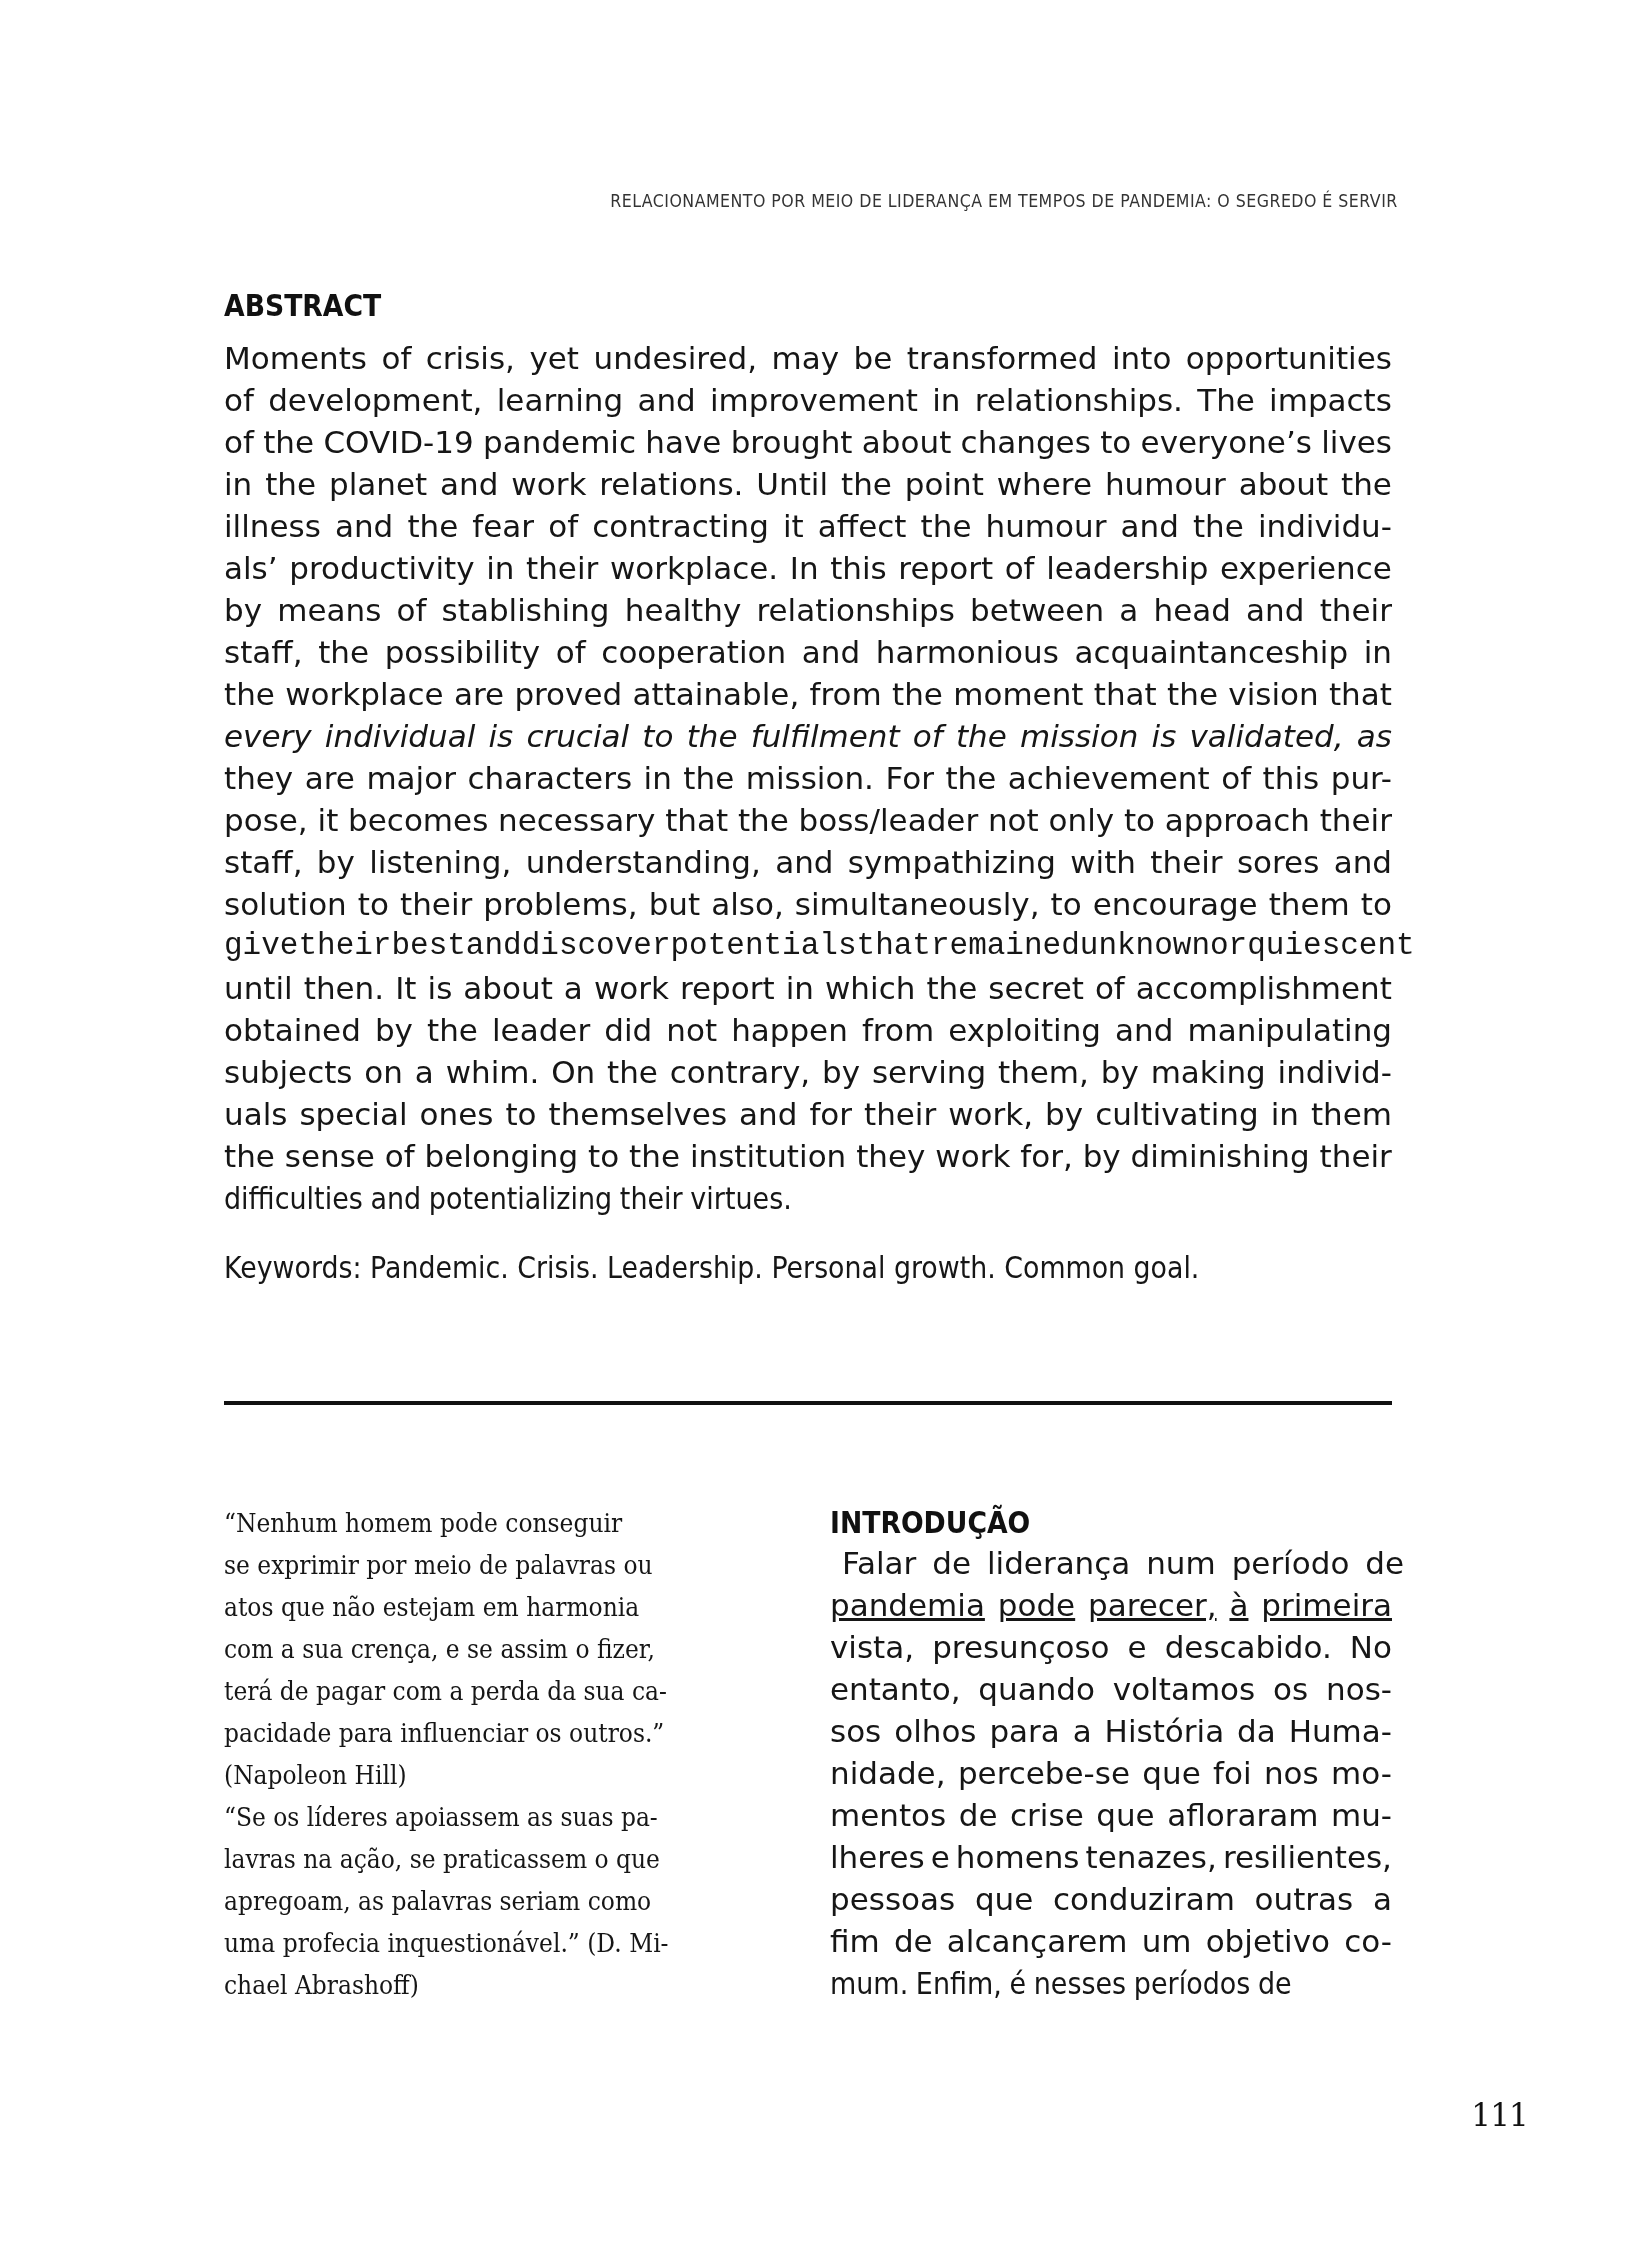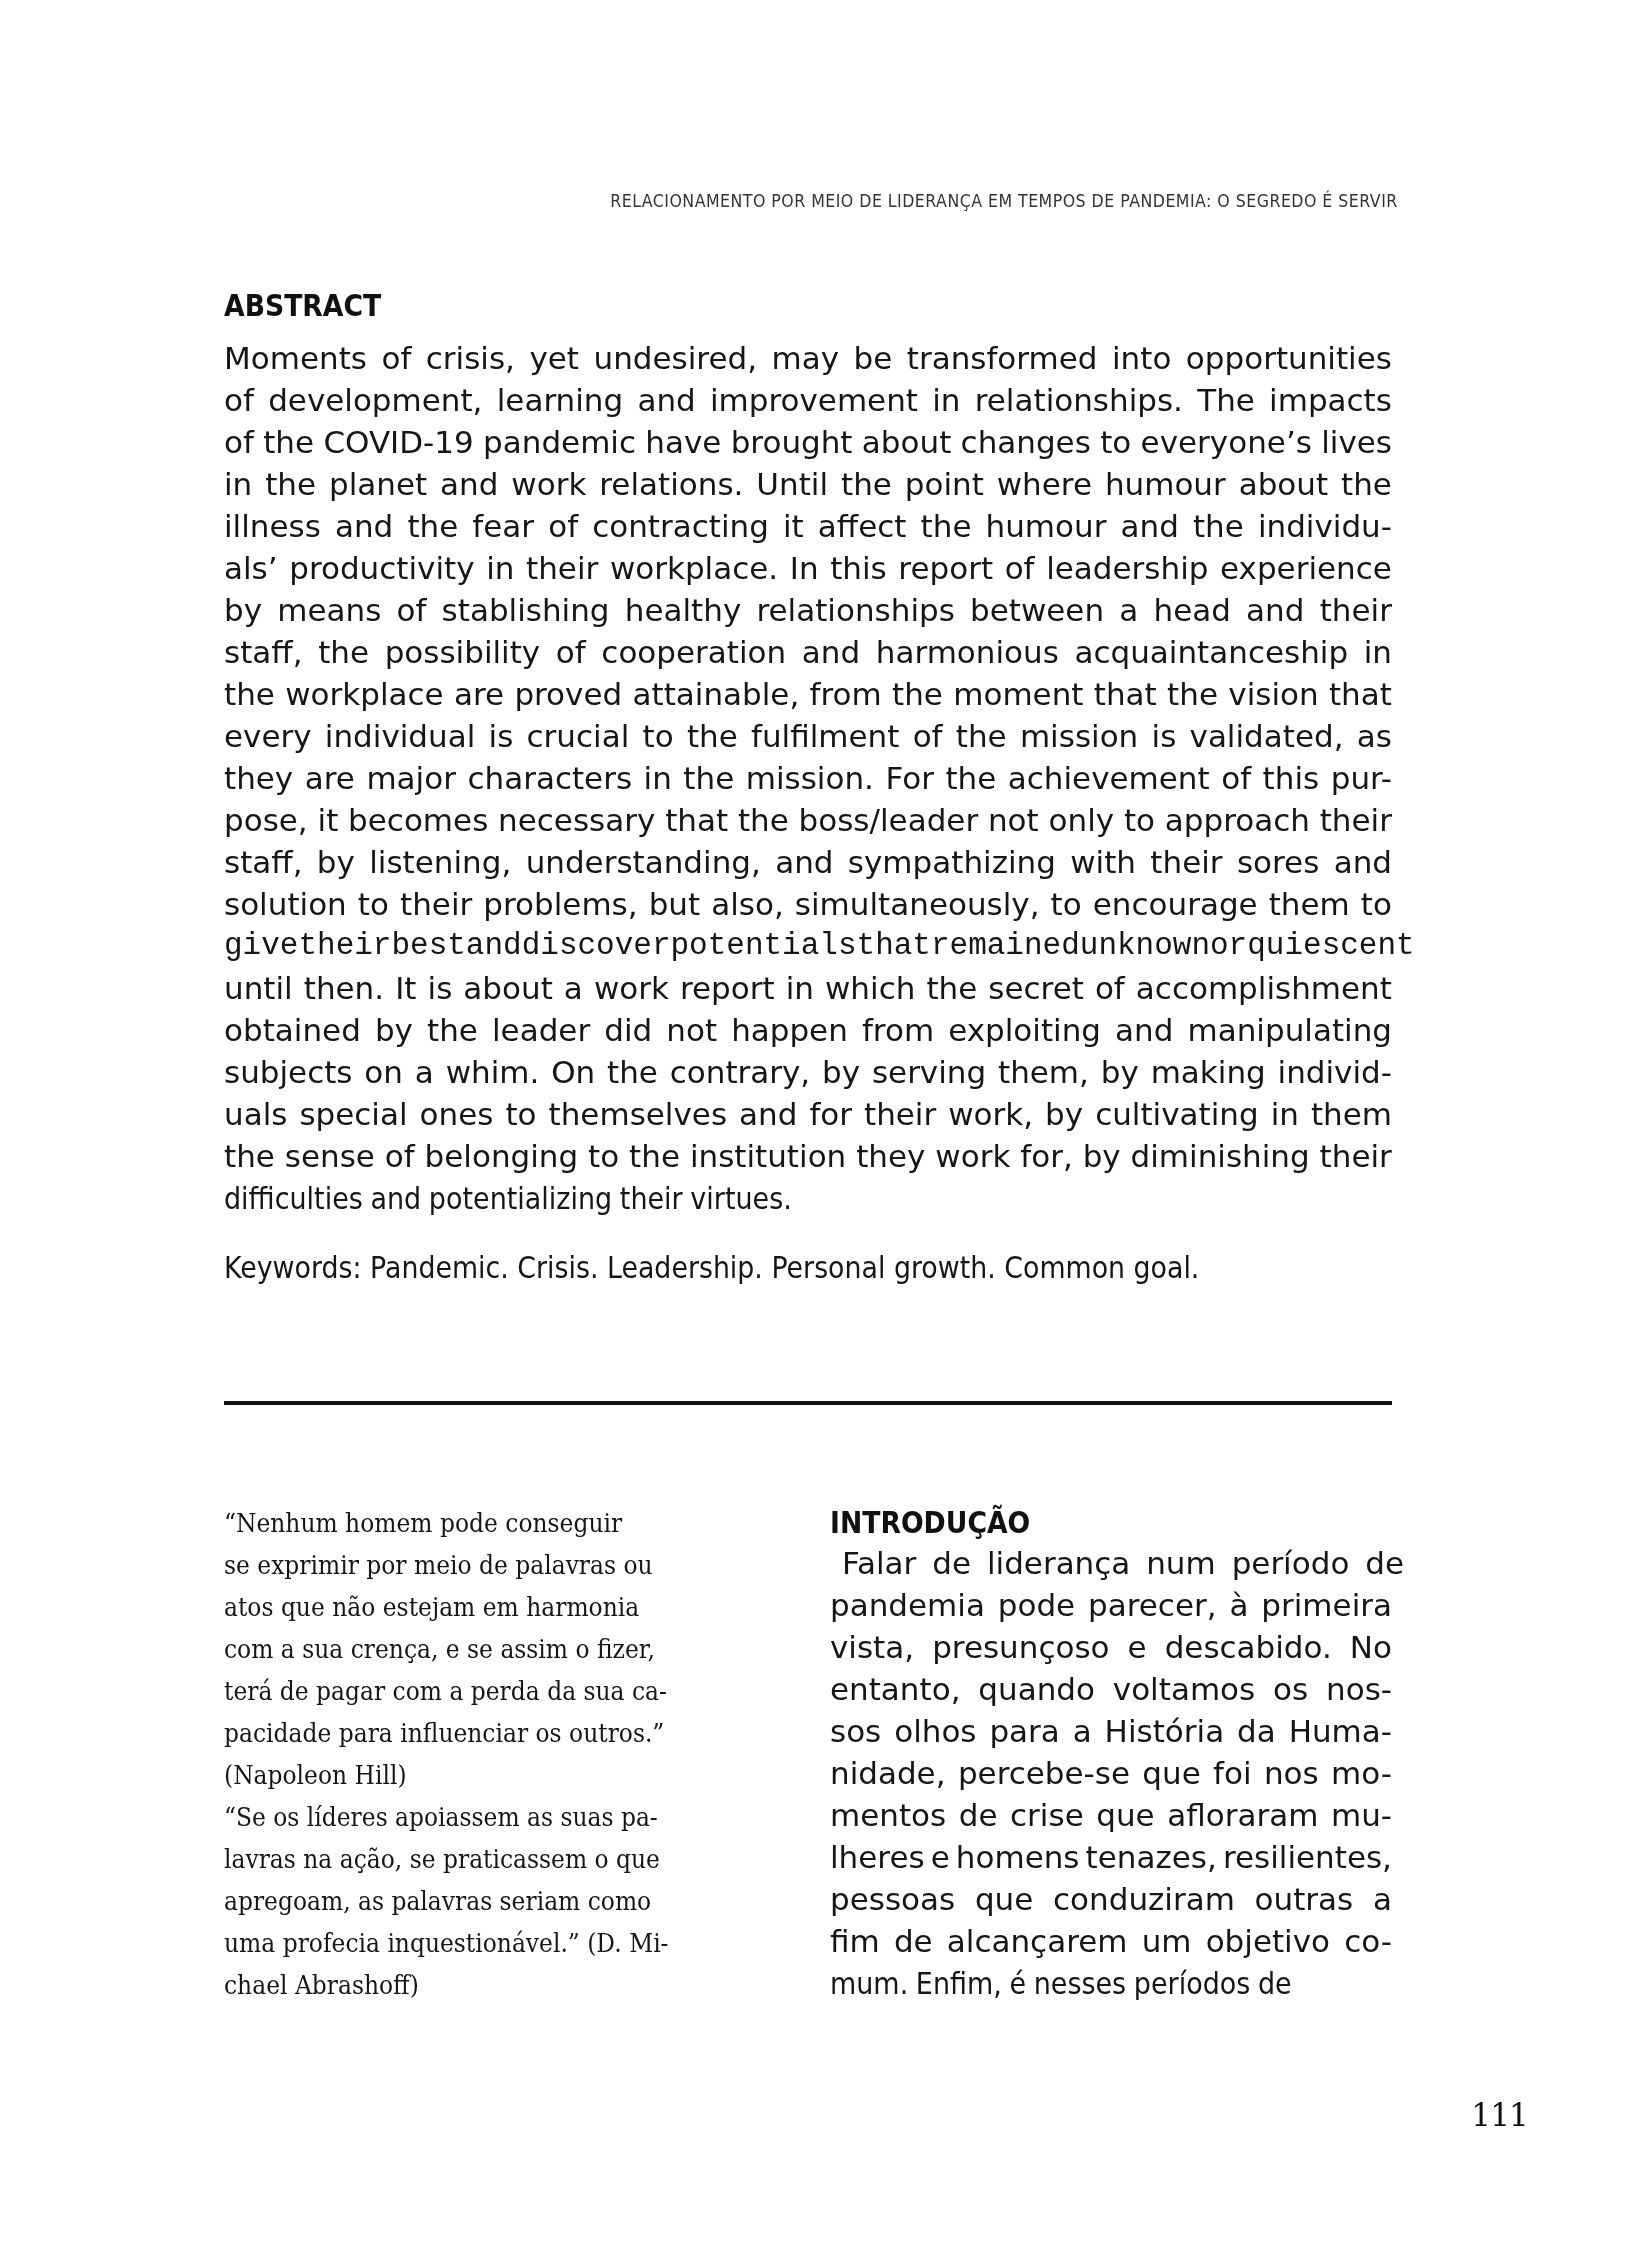--- a/index.html
+++ b/index.html
@@ -174,21 +174,21 @@
           <span>proved</span>
           <span>attainable,</span>
           <span>from</span>
           <span>the</span>
           <span>moment</span>
           <span>that</span>
           <span>the</span>
           <span>vision</span>
           <span>that</span>
         </div>
-        <div class="line" style="width: 1168px; transform: scaleX(1);">
+        <div class="line" style="width: 1168px; transform: scaleX(1); font-style: italic;">
           <span>every</span>
           <span>individual</span>
           <span>is</span>
           <span>crucial</span>
           <span>to</span>
           <span>the</span>
           <span>fulfilment</span>
           <span>of</span>
           <span>the</span>
           <span>mission</span>
@@ -370,21 +370,21 @@
     <div class="intro-heading">INTRODUÇÃO</div>
     <div id="intro-lines">
         <div class="line" style="width: 562px; transform: scaleX(1); margin-left: 12px;">
           <span>Falar</span>
           <span>de</span>
           <span>liderança</span>
           <span>num</span>
           <span>período</span>
           <span>de</span>
         </div>
-        <div class="line" style="width: 562px; transform: scaleX(1);">
+        <div class="line" style="width: 562px; transform: scaleX(1); text-decoration: underline;">
           <span>pandemia</span>
           <span>pode</span>
           <span>parecer,</span>
           <span>à</span>
           <span>primeira</span>
         </div>
         <div class="line" style="width: 562px; transform: scaleX(1);">
           <span>vista,</span>
           <span>presunçoso</span>
           <span>e</span>

